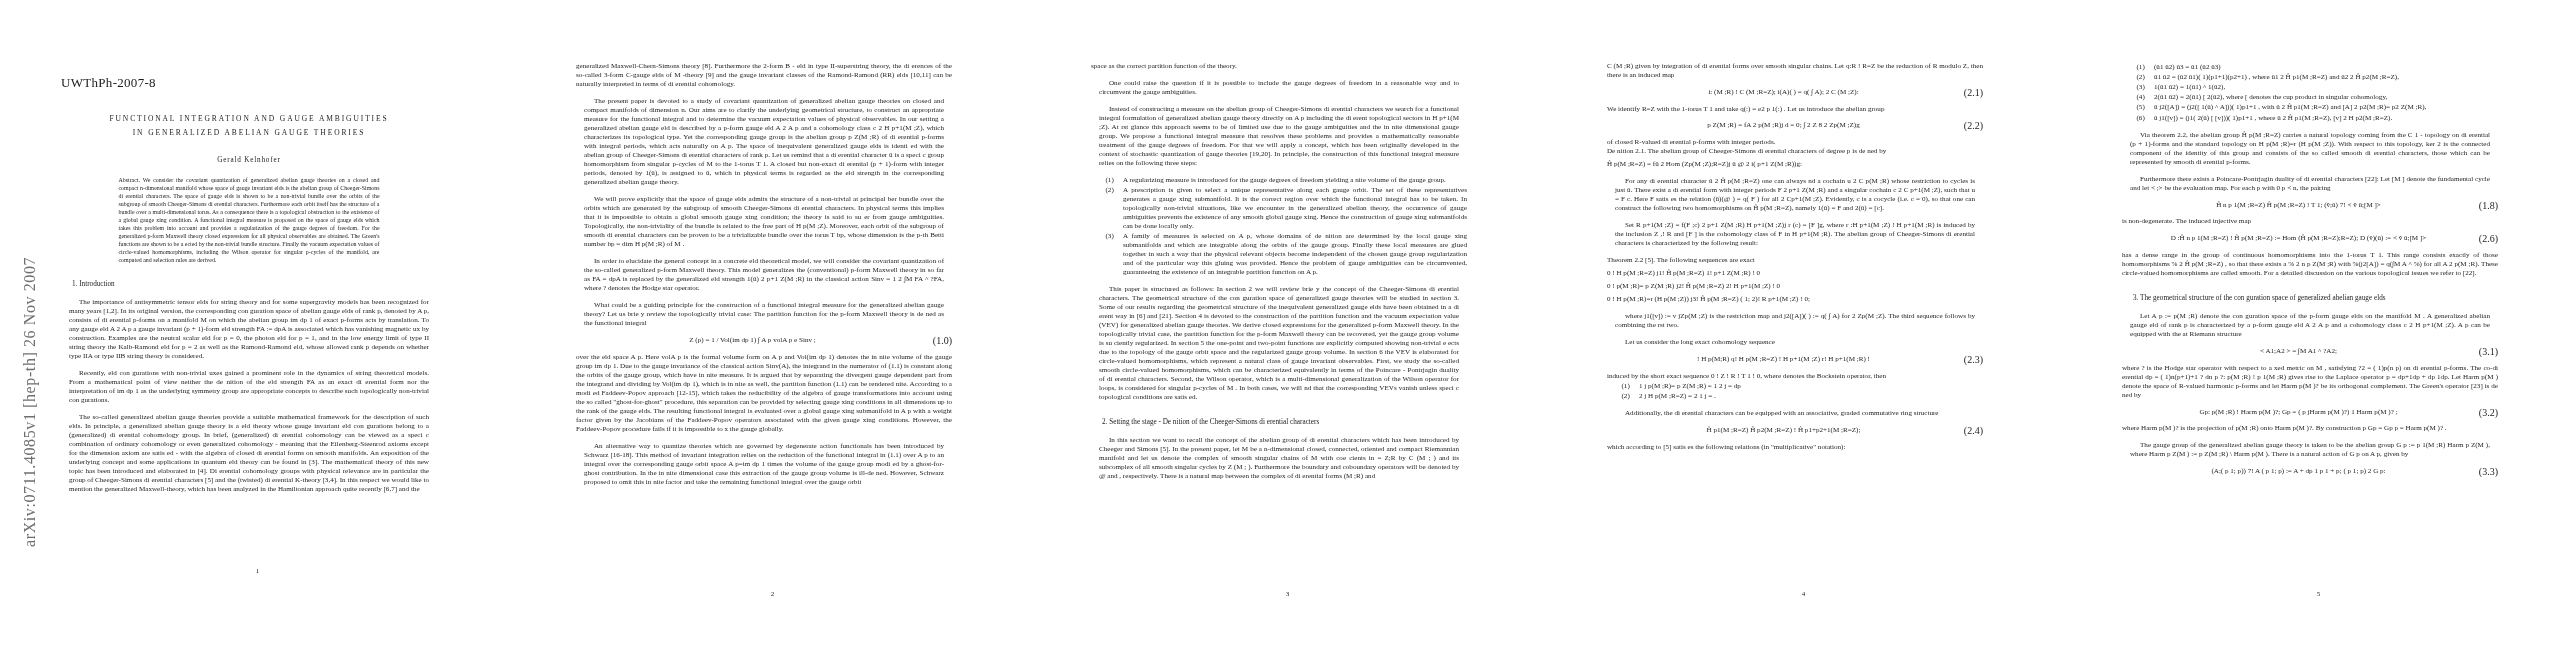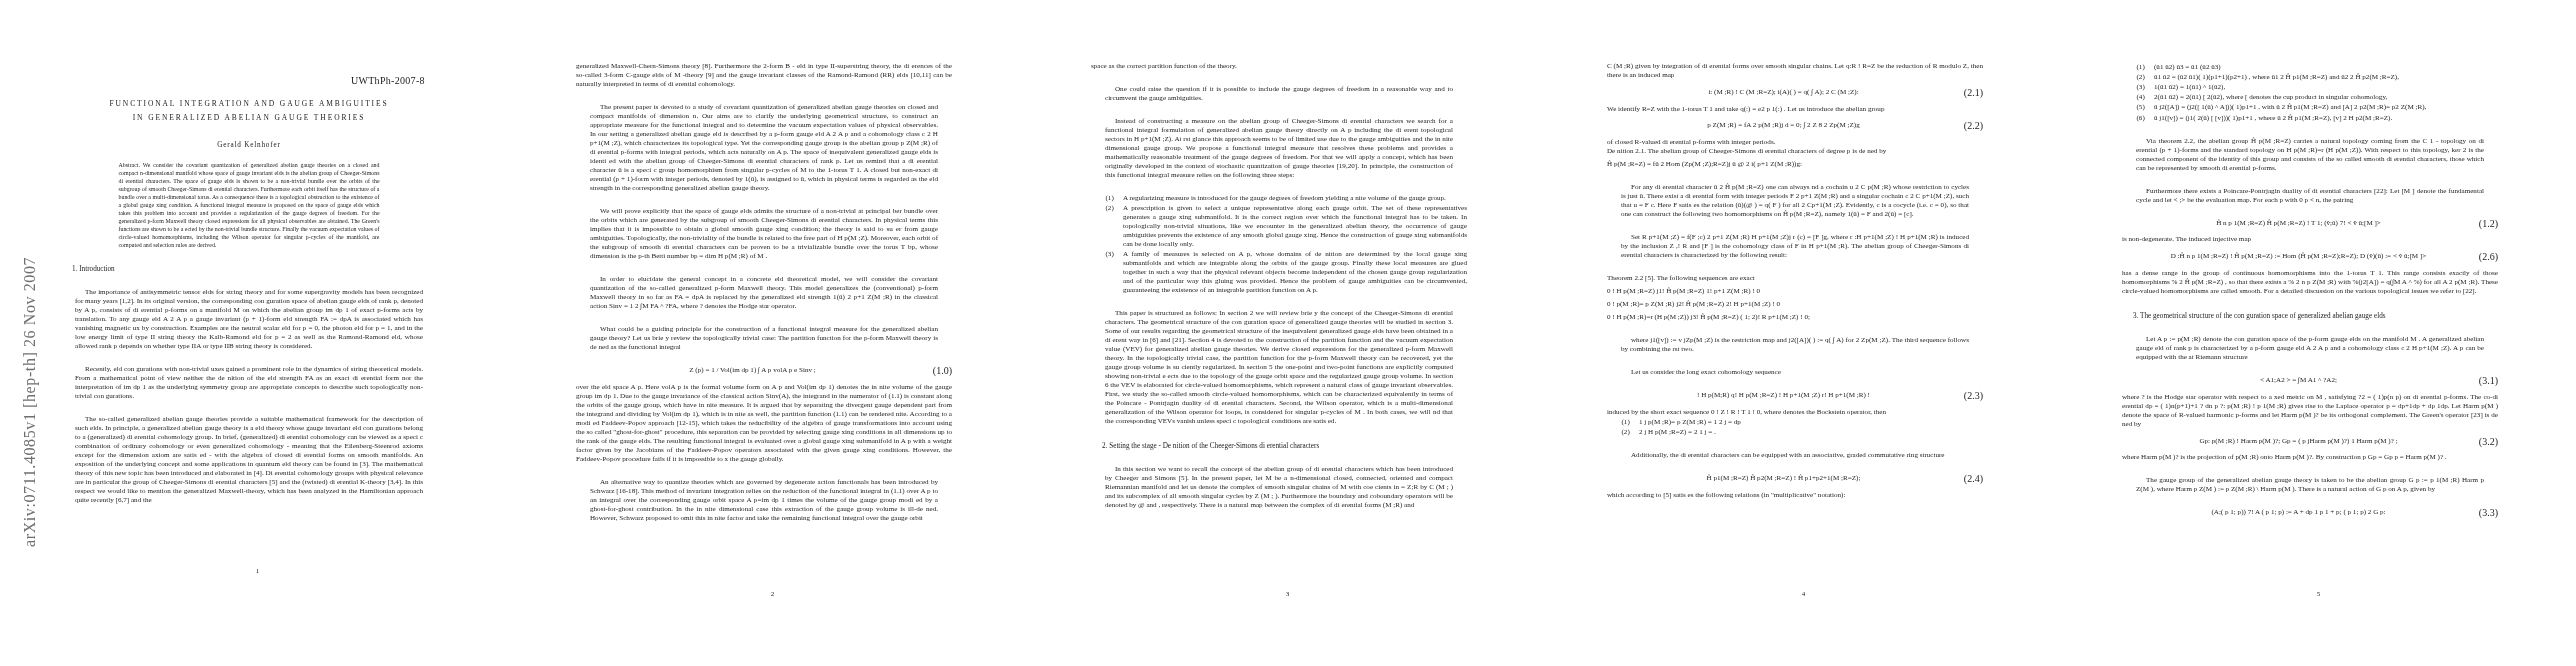--- a/index.html
+++ b/index.html
@@ -6,28 +6,28 @@
   #canvas{position:relative;width:2576px;height:667px;background:#ffffff;overflow:hidden;
           font-family:"Liberation Serif",serif;color:#1c1c1c;}
   .watermark{position:absolute;left:21px;top:547px;transform-origin:0 0;transform:rotate(-90deg);
              font-size:16px;letter-spacing:0.6px;color:#6f6f6f;white-space:nowrap;
              font-family:"Liberation Serif",serif;}
   .page{position:absolute;top:0;width:515px;height:640px;overflow:hidden;background:transparent;}
   #page1{left:0;}   #page2{left:515px;} #page3{left:1030px;} #page4{left:1546px;} #page5{left:2061px;}
   .flowwrap{position:absolute;left:61px;width:376px;top:0;}
   #page1 .flowwrap{padding-top:75px;}
   .page .flowwrap.cont{padding-top:62px;}
-  .report{text-align:right;padding-right:12.2px;font-size:10px;letter-spacing:0.3px;}
-  .title{margin-top:11px;text-align:center;font-size:7.5px;letter-spacing:1.9px;line-height:14px;}
+  .report{padding-right:12.2px;font-size:13px;letter-spacing:0.3px;}
+  .title{margin-top:21px;text-align:center;font-size:7.5px;letter-spacing:1.9px;line-height:14px;}
   .author{margin-top:15.6px;text-align:center;font-size:7.2px;letter-spacing:0.8px;}
   .affil{margin-top:11px;text-align:center;font-size:7px;line-height:10.6px;}
   .blk{font-size:7.1px;line-height:9px;text-align:justify;}
   .abs{width:261px;margin:12.2px auto 0 auto;font-size:5.9px;line-height:8px;text-align:justify;}
   .sec{margin-top:16px;margin-bottom:9px;padding-left:11px;font-size:7.2px;text-align:left;}
-  .p{text-indent:10px;margin:14px;}
+  .p{text-indent:10px;margin:8px;}
   .pc{text-indent:0;margin:0;}
   .eq{display:flex;align-items:center;margin:7.8px 0;justify-content:center;}
   .eq .formula{flex:1;text-align:center;font-size:7.1px;}
   .eq .eqnum{width:23px;text-align:right;font-size:10px;}
   .eqc{margin:3.9px 0;text-align:left;}
   .li{position:relative;padding-left:32px;margin:1.1px 0;}
   .li .lbl{position:absolute;left:14.5px;top:0;}
   .pagenum{position:absolute;left:0;width:515px;text-align:center;top:590px;font-size:7px;}
   #page1 .pagenum{top:567px;}
 </style>
@@ -141,21 +141,21 @@
           <div class="blk li"><span class="lbl">(1)</span><span>(û1  û2)  û3 = û1  (û2  û3)</span></div>
           <div class="blk li"><span class="lbl">(2)</span><span>û1  û2 = (û2  û1)( 1)(p1+1)(p2+1) , where û1 2 Ĥ p1(M ;R=Z) and û2 2 Ĥ p2(M ;R=Z),</span></div>
           <div class="blk li"><span class="lbl">(3)</span><span>1(û1  û2) =  1(û1) ^  1(û2),</span></div>
           <div class="blk li"><span class="lbl">(4)</span><span>2(û1  û2) =  2(û1) [  2(û2), where [ denotes the cup product in singular cohomology,</span></div>
           <div class="blk li"><span class="lbl">(5)</span><span>û  j2([A]) = (j2([ 1(û) ^ A]))( 1)p1+1 , with û 2 Ĥ p1(M ;R=Z) and [A] 2  p2(M ;R)= p2 Z(M ;R),</span></div>
           <div class="blk li"><span class="lbl">(6)</span><span>û  j1([v]) = (j1( 2(û) [ [v]))( 1)p1+1 , where û 2 Ĥ p1(M ;R=Z), [v] 2 H p2(M ;R=Z).</span></div>
           <div class="blk p">Via theorem 2.2, the abelian group Ĥ p(M ;R=Z) carries a natural topology coming from the C 1 - topology on di erential (p + 1)-forms and the standard topology on H p(M ;R)=r (H p(M ;Z)). With respect to this topology, ker  2 is the connected component of the identity of this group and consists of the so called smooth di erential characters, those which can be represented by smooth di erential p-forms.</div>
           <div class="blk p">Furthermore there exists a Poincare-Pontrjagin duality of di erential characters [22]: Let [M ] denote the fundamental cycle and let &lt; ;&gt; be the evaluation map. For each p with 0   p &lt; n, the pairing</div>
           <div class="blk eq">
             <span class="formula">Ĥ n p 1(M ;R=Z)   Ĥ p(M ;R=Z) !  T 1;   (v̂;û) 7!  &lt; v̂  û;[M ]&gt;</span>
-            <span class="eqnum">(1.2)</span>
+            <span class="eqnum">(1.8)</span>
           </div>
           <div class="blk pc">is non-degenerate. The induced injective map</div>
           <div class="blk eq">
             <span class="formula">D :Ĥ n p 1(M ;R=Z) !  Ĥ p(M ;R=Z)  := Hom (Ĥ p(M ;R=Z);R=Z);   D (v̂)(û) := &lt; v̂  û;[M ]&gt;</span>
             <span class="eqnum">(2.6)</span>
           </div>
           <div class="blk pc">has a dense range in the group of continuous homomorphisms into the 1-torus T 1. This range consists exactly of those homomorphisms % 2 Ĥ p(M ;R=Z) , so that there exists a % 2  n p Z(M ;R) with %(j2[A]) = q(∫M A ^ %) for all A 2  p(M ;R). These circle-valued homomorphisms are called smooth. For a detailed discussion on the various topological issues we refer to [22].</div>
           <div class="blk sec">3. The geometrical structure of the con guration space of generalized abelian gauge elds</div>
           <div class="blk p">Let A p :=  p(M ;R) denote the con guration space of the p-form gauge elds on the manifold M . A generalized abelian gauge eld of rank p is characterized by a p-form gauge eld A 2 A p and a cohomology class c 2 H p+1(M ;Z). A p can be equipped with the  at Riemann structure</div>
           <div class="blk eq">

